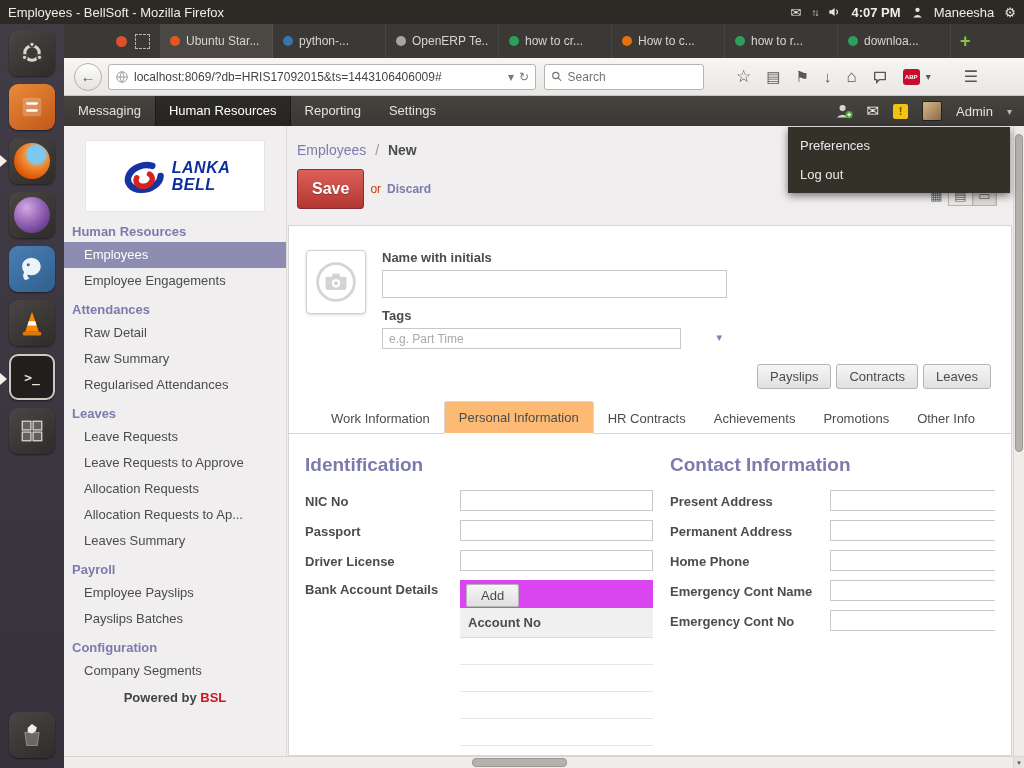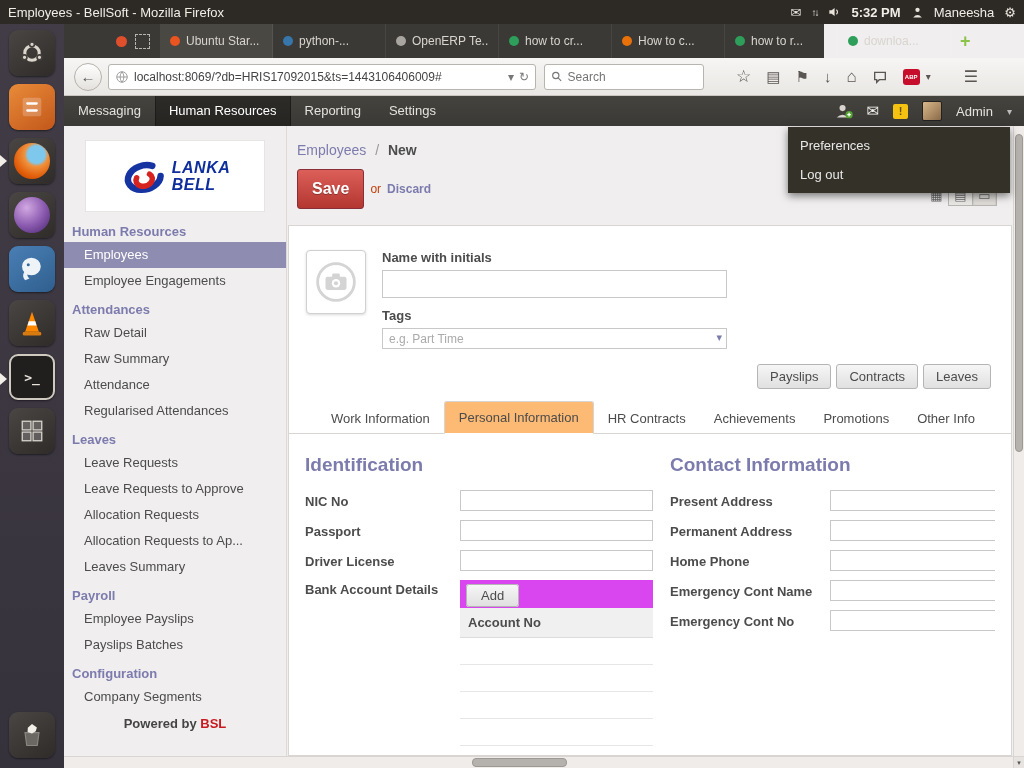--- a/index.html
+++ b/index.html
@@ -22,21 +22,21 @@
   .l-files { background:linear-gradient(145deg,#e98b39,#c2571a); }
   .l-pg { background:linear-gradient(145deg,#4a7fb5,#2f5f8e); }
   .l-term { background:#201f1d; border:2px solid #cfcabf; }
   .ff-globe { width:36px; height:36px; border-radius:50%; background:radial-gradient(circle at 62% 32%, #7ec8ee 0 26%, #f0913c 36%, #e25c08 68%, #a83c00 100%); }
   .purple-orb { width:36px; height:36px; border-radius:50%; background:radial-gradient(circle at 35% 30%, #d2a8e2, #8b5bb0 52%, #47236c 100%); }
   .term-text { color:#e8e4da; font-family:"DejaVu Sans Mono",monospace; font-size:13px; font-weight:bold; }
   .run-ind { position:absolute; left:-9px; top:17px; width:0; height:0; border-top:6px solid transparent; border-bottom:6px solid transparent; border-left:7px solid #f2efe9; }
   .l-trash { margin-top:auto; margin-bottom:10px; }
 
   
-  .tabstrip { position:absolute; left:64px; top:24px; width:760px; height:34px; background:#3b3935; display:flex; align-items:center; padding-left:52px; z-index:40; }
+  .tabstrip { position:absolute; left:64px; top:24px; width:960px; height:34px; background:#3b3935; display:flex; align-items:center; padding-left:52px; z-index:40; }
   .notif-dot { width:11px; height:11px; border-radius:50%; background:#e04f2c; margin-right:8px; flex:none; }
   .pin-dash { width:15px; height:15px; border:1px dashed #b8b4ae; margin-right:10px; flex:none; }
   .tab { display:flex; align-items:center; gap:6px; height:34px; padding:0 10px; max-width:113px; min-width:113px; border-right:1px solid rgba(255,255,255,.07); }
   .tab.active { background:#4a4843; }
   .fav { width:10px; height:10px; border-radius:50%; flex:none; }
   .tab-label { font-size:12px; color:#d8d5d0; white-space:nowrap; overflow:hidden; }
   .newtab { color:#8bc34a; font-size:18px; font-weight:bold; padding:0 9px; }
 
   
   .navbar { position:absolute; left:64px; top:58px; width:960px; height:38px; background:linear-gradient(#f6f5f3,#e9e7e4); border-bottom:1px solid #c9c5c1; display:flex; align-items:center; padding:0 10px; z-index:40; }
@@ -92,21 +92,21 @@
   .vs-btn.current { background:#dedbd7; box-shadow:inset 0 1px 2px rgba(0,0,0,.2); }
 
   
   .sheet { position:absolute; left:1px; right:1px; top:99px; bottom:0; background:#fff; border:1px solid #d9d5d2; overflow:hidden; }
   .photo-box { position:absolute; left:17px; top:24px; width:60px; height:64px; border:1px solid #d0d0d0; border-radius:4px; box-shadow:0 1px 3px rgba(0,0,0,.15); display:flex; align-items:center; justify-content:center; background:#fff; }
   .fld-label { font-size:13px; font-weight:bold; color:#4c4c4c; }
   .name-block { position:absolute; left:93px; top:24px; width:345px; }
   .name-input { width:345px; height:28px; border:1px solid #c8c8c8; margin-top:5px; padding:0 6px; font-size:13px; }
   .tags-label { margin-top:10px; }
   .tags-wrap { position:relative; margin-top:5px; }
-  .tags-input { width:345px; height:21px; border:1px solid #c8c8c8; padding:0 13px 0 6px; font-size:12px; }
+  .tags-input { width:299px; height:21px; border:1px solid #c8c8c8; padding:0 13px 0 6px; font-size:12px; }
   .tags-input::placeholder { color:#aaa; }
   .tags-caret { position:absolute; right:5px; top:3px; color:#7c7bad; font-size:11px; }
   .stat-btns { position:absolute; right:20px; top:138px; display:flex; gap:5px; }
   .stat-btn { padding:4px 12px; background:linear-gradient(#f6f6f6,#e0e0e0); border:1px solid #b5b5b5; border-radius:3px; font-size:13px; color:#4c4c4c; }
   .tabsrow { position:absolute; left:0; right:0; top:176px; height:32px; border-bottom:1px solid #d8d4d1; padding-left:28px; display:flex; align-items:flex-end; }
   .ftab { padding:8px 14px; font-size:13px; color:#4c4c4c; margin-bottom:-1px; }
   .ftab.active { background:#fdba74; border:1px solid #d8d4d1; border-bottom-color:#fff; border-radius:3px 3px 0 0; }
   .cols { position:absolute; left:16px; right:16px; top:222px; bottom:0; display:flex; overflow:hidden; }
   .col-left { width:348px; flex:none; }
   .col-right { flex:1; margin-left:17px; }
@@ -137,21 +137,21 @@
 
   <div class="topbar" data-interactable="false">
     <span class="topbar-title" data-interactable="false">Employees - BellSoft - Mozilla Firefox</span>
     <span class="topbar-right">
       <span class="tb-ic" data-interactable="true">✉</span>
       <span class="tb-ic" data-interactable="true" style="font-size:10px; letter-spacing:-2px;">↑↓</span>
       <svg data-interactable="true" width="14" height="14" viewBox="0 0 24 24">
           <path d="M4 9 h4 l5-4 v14 l-5-4 H4 z" fill="#e8e4dc"></path>
           <path d="M16 8 a5 5 0 0 1 0 8" stroke="#e8e4dc" stroke-width="2" fill="none"></path>
         </svg>
-      <span class="tb-time" data-interactable="true">5:32 PM</span>
+      <span class="tb-time" data-interactable="true">4:07 PM</span>
       <svg data-interactable="true" width="13" height="13" viewBox="0 0 24 24" fill="#e8e4dc">
           <circle cx="12" cy="7" r="4"></circle>
           <path d="M4 21 q8-9 16 0 z"></path>
         </svg>
       <span data-interactable="true">Maneesha</span>
       <span class="tb-ic" data-interactable="true">⚙</span>
     </span>
   </div>
 
   <div class="launcher" data-interactable="false">
@@ -321,21 +321,20 @@
       </span>
     </div>
 
     <div class="sb-title" data-interactable="false">Human Resources</div>
     <div class="sb-item active" data-interactable="true">Employees</div>
     <div class="sb-item" data-interactable="true">Employee Engagements</div>
 
     <div class="sb-title" data-interactable="false">Attendances</div>
     <div class="sb-item" data-interactable="true">Raw Detail</div>
     <div class="sb-item" data-interactable="true">Raw Summary</div>
-    <div class="sb-item" data-interactable="true">Attendance</div>
     <div class="sb-item" data-interactable="true">Regularised Attendances</div>
 
     <div class="sb-title" data-interactable="false">Leaves</div>
     <div class="sb-item" data-interactable="true">Leave Requests</div>
     <div class="sb-item" data-interactable="true">Leave Requests to Approve</div>
     <div class="sb-item" data-interactable="true">Allocation Requests</div>
     <div class="sb-item" data-interactable="true">Allocation Requests to Ap...</div>
     <div class="sb-item" data-interactable="true">Leaves Summary</div>
 
     <div class="sb-title" data-interactable="false">Payroll</div>

